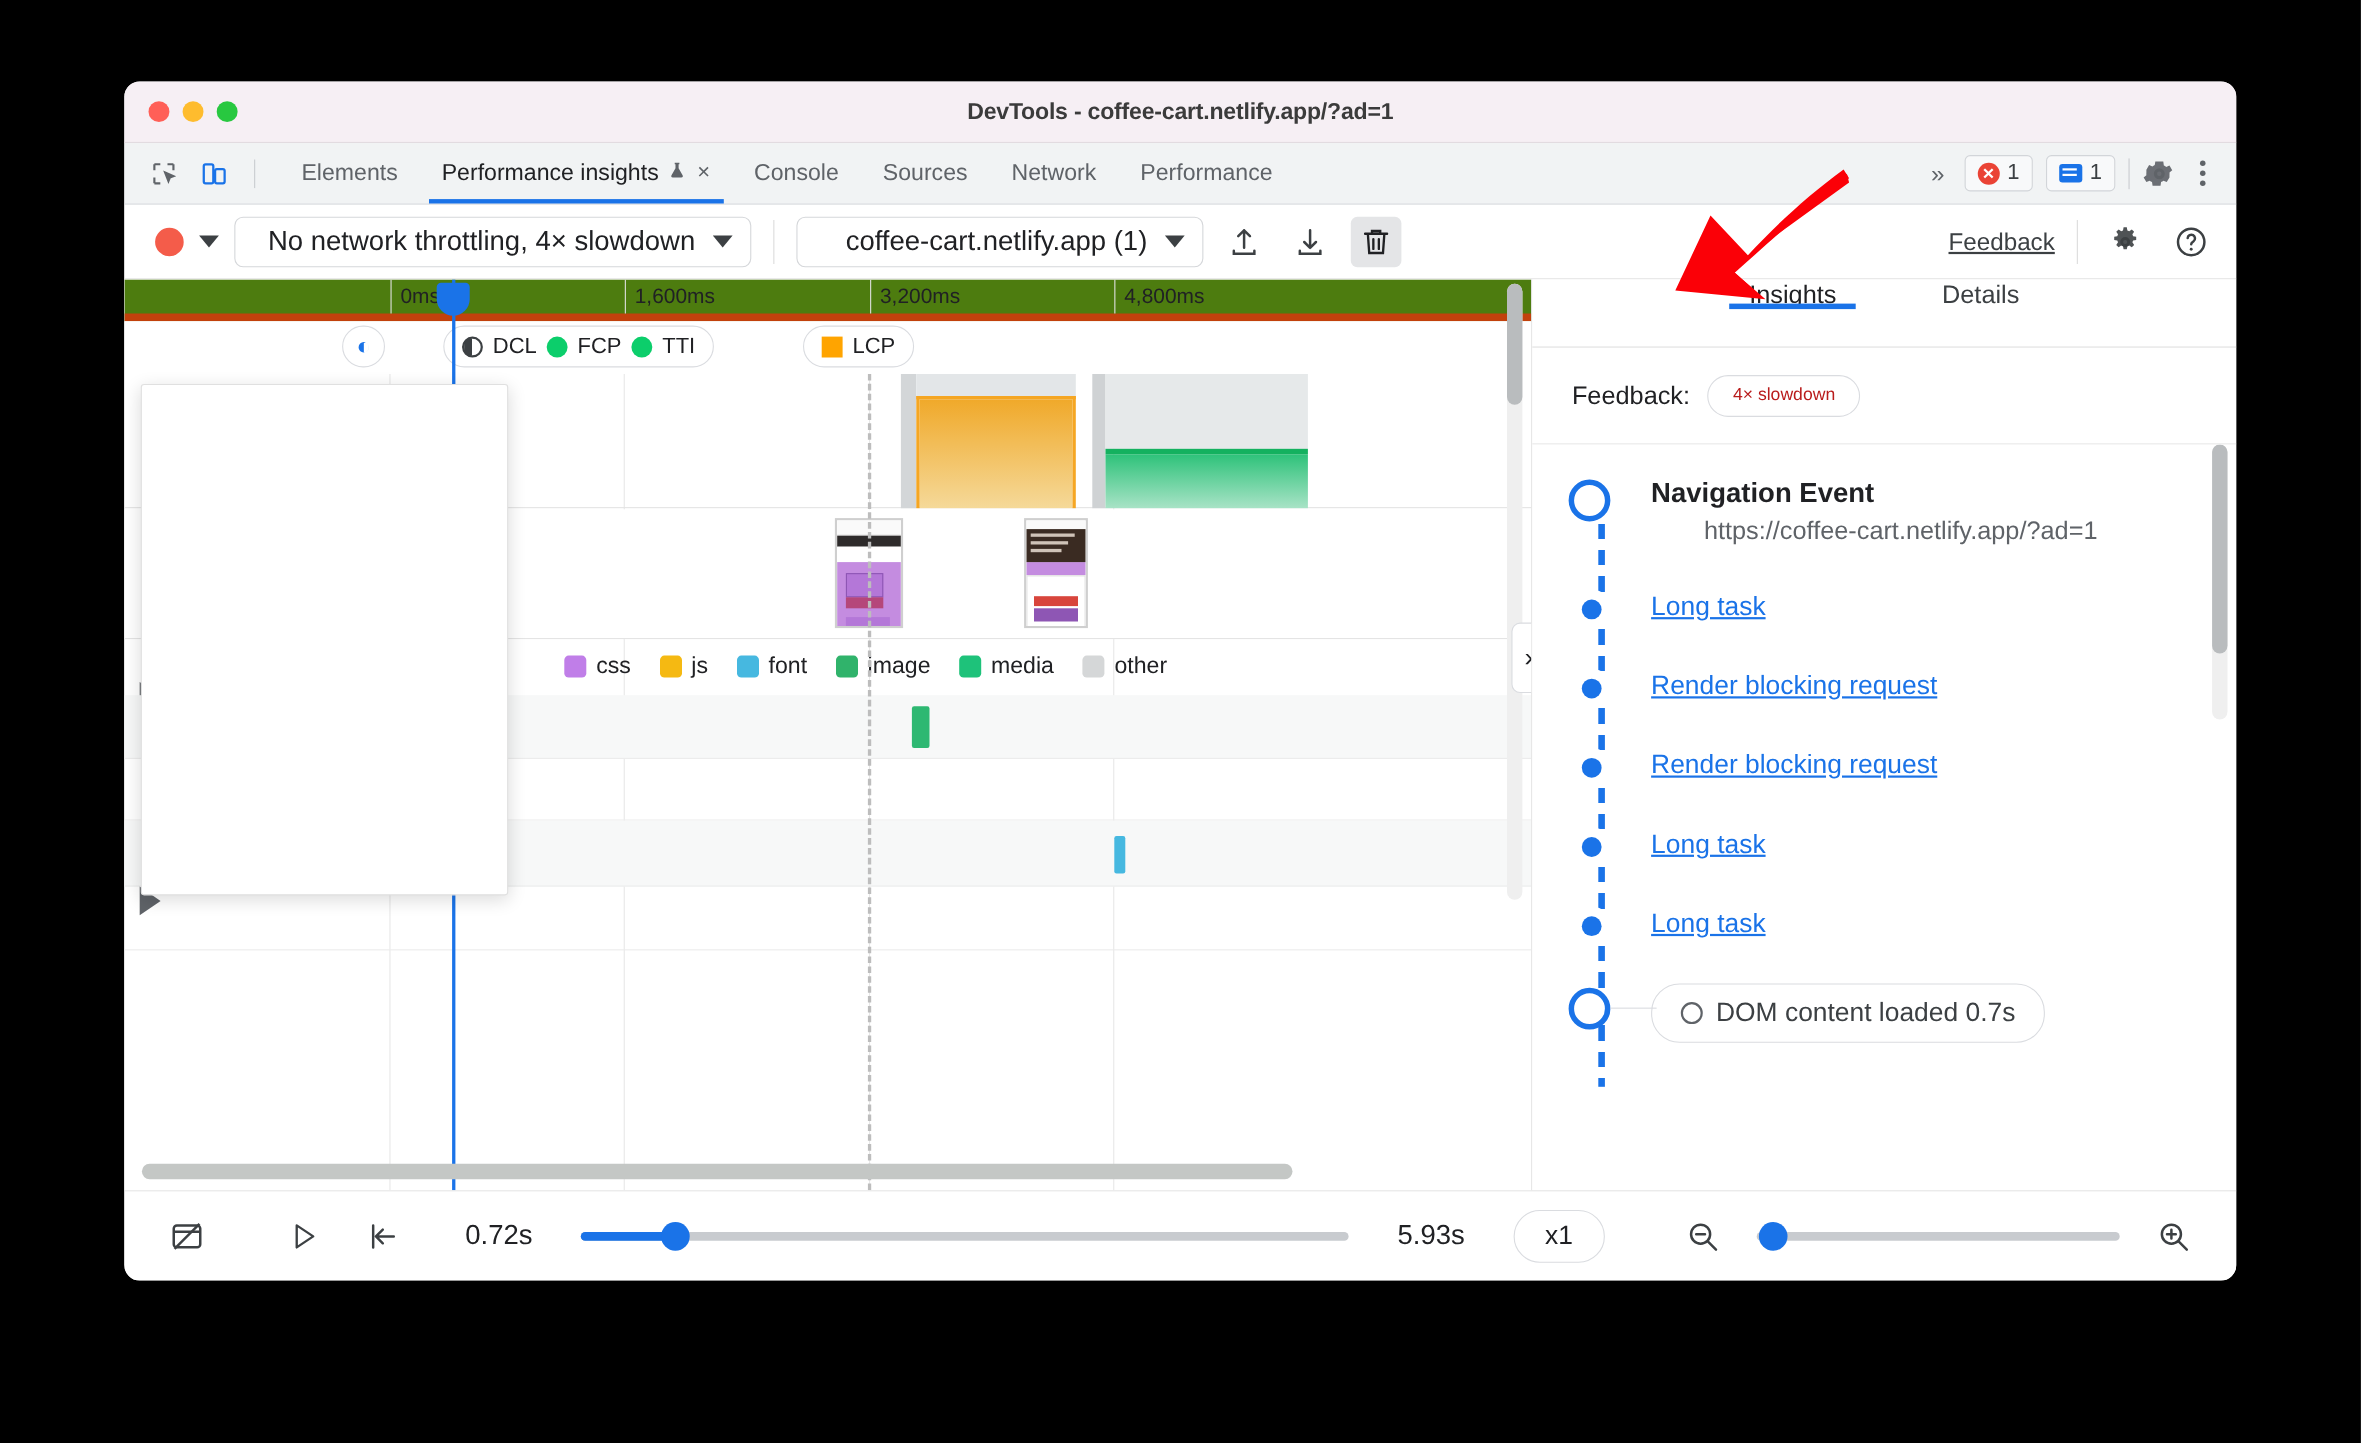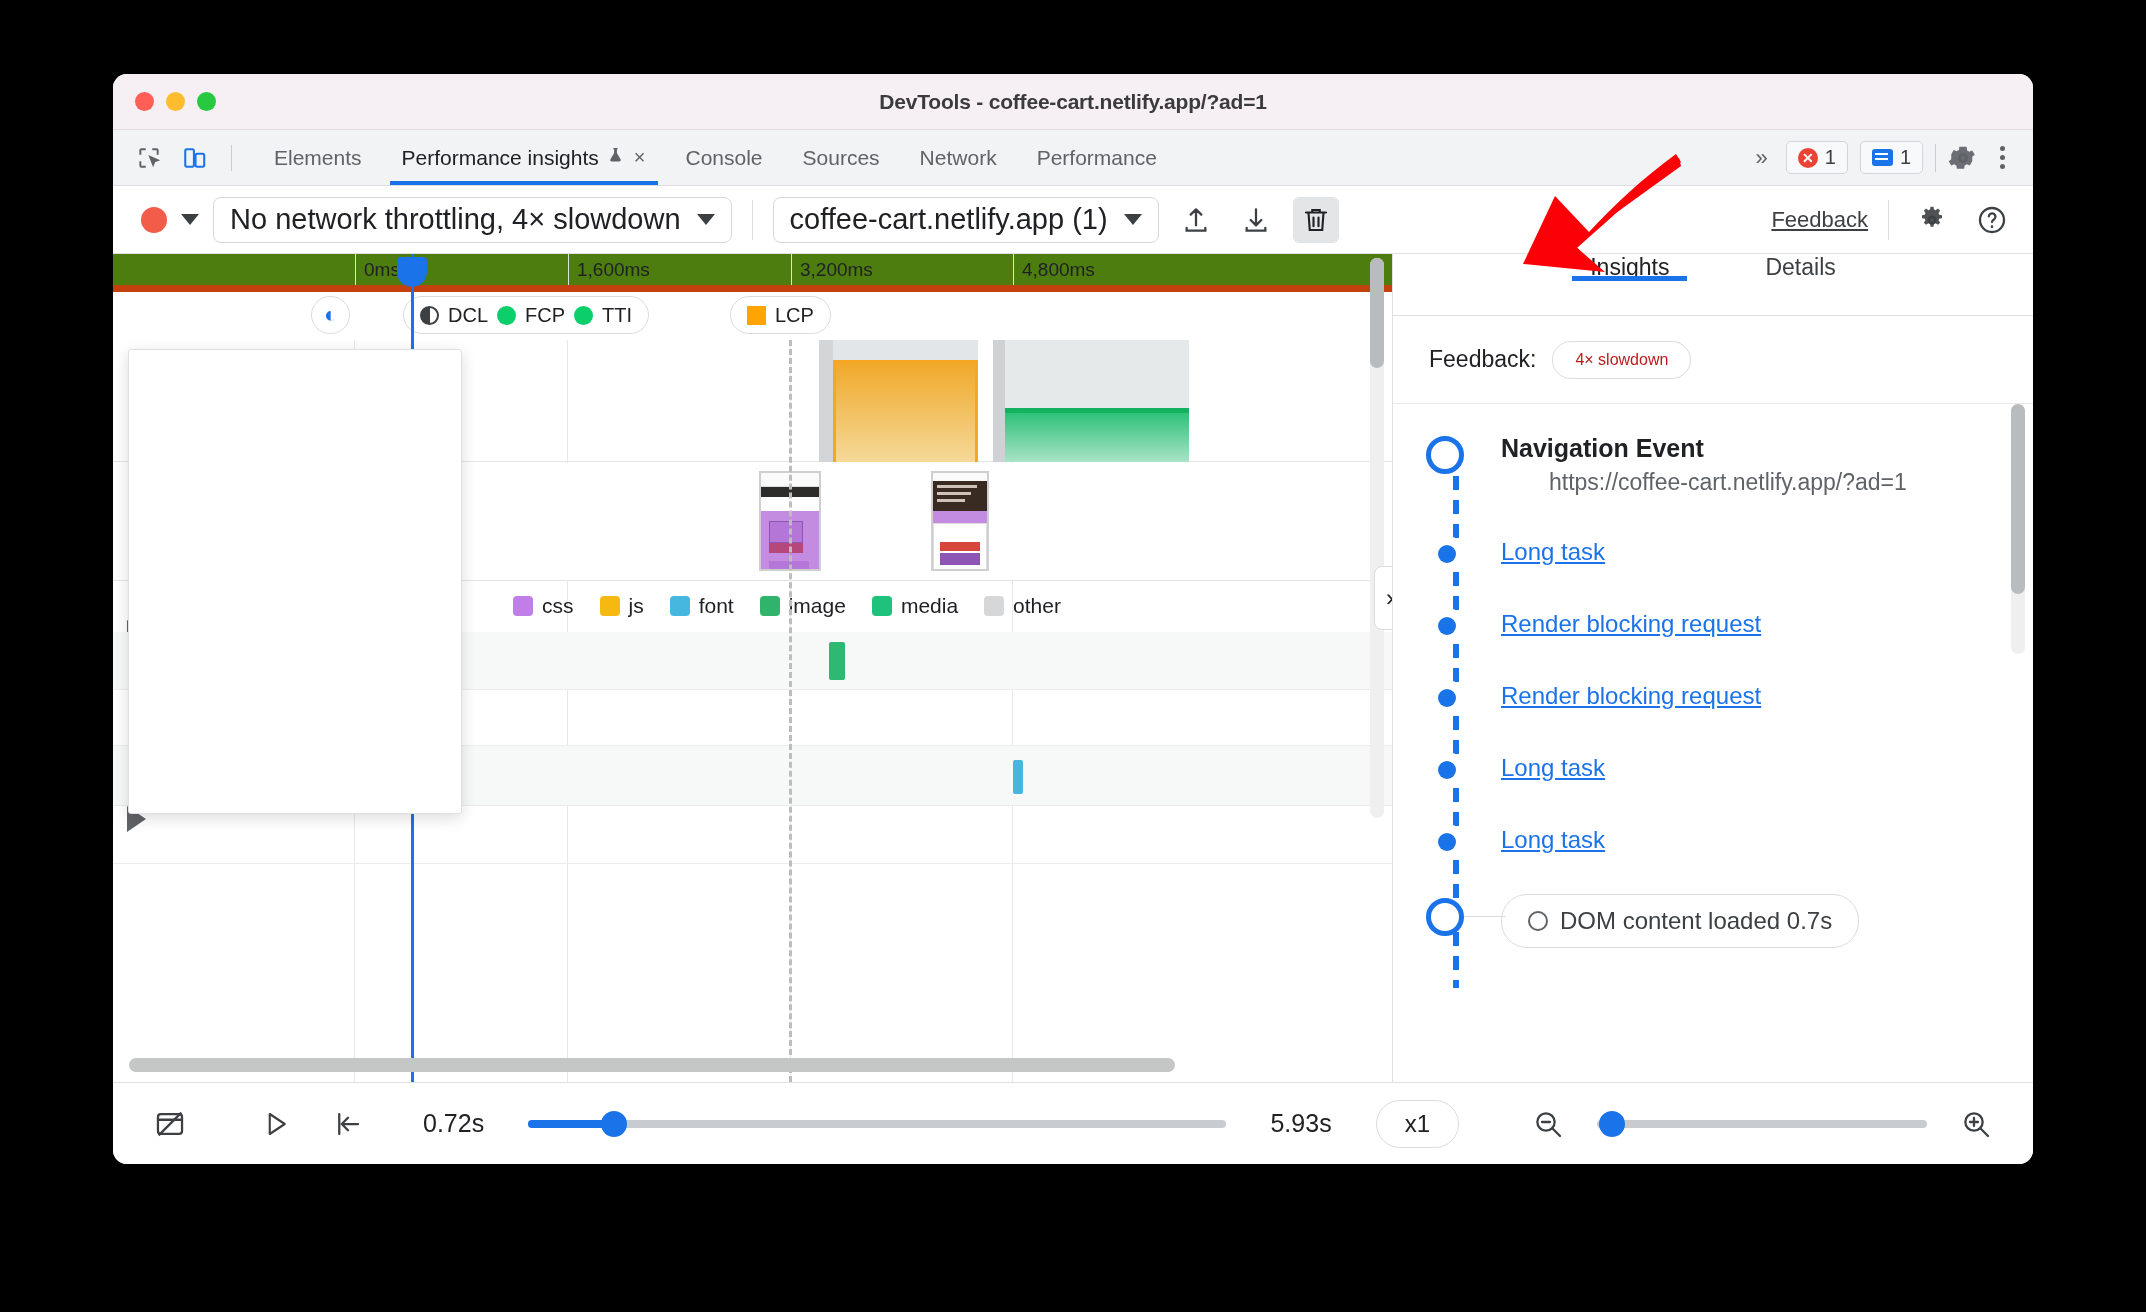--- a/index.html
+++ b/index.html
@@ -80,23 +80,23 @@
   
   .toolbar {
     height: 68px; flex: 0 0 68px; background: #fff;
     border-bottom: 1px solid #e0e0e0;
     display: flex; align-items: center; gap: 14px; padding: 0 18px;
   }
   .rec-dot { width: 26px; height: 26px; border-radius: 50%; background: #f45c4a; margin-left: 10px; }
   .tri-down { width: 0; height: 0; border-left: 9px solid transparent; border-right: 9px solid transparent;
     border-top: 11px solid #3c4043; }
   .select {
-    display: flex; align-items: center; justify-content: center; gap: 16px;
+    display: flex; align-items: center; justify-content: flex-end; gap: 16px;
     border: 1px solid #d5d7da; border-radius: 8px;
-    height: 46px; padding: 0 16px; font-size: 29px; color: #202124; background: #fff;
+    height: 46px; padding: 0 16px; font-size: 25px; color: #202124; background: #fff;
   }
   .tb-sep2 { width: 1px; height: 40px; background: #dcdcdc; margin: 0 6px; }
   .icobtn { width: 46px; height: 46px; display: flex; align-items: center; justify-content: center;
     border-radius: 6px; color: #3c4043; }
   .icobtn.active { background: #e4e5e7; }
   .feedback { margin-left: auto; font-size: 22px; color: #3c4043; text-decoration: underline; }
 
   
   .main { flex: 1; display: flex; min-height: 0; position: relative; }
   .timeline { flex: 1; position: relative; background: #fff; border-right: 1px solid #e0e0e0; overflow: hidden; }

